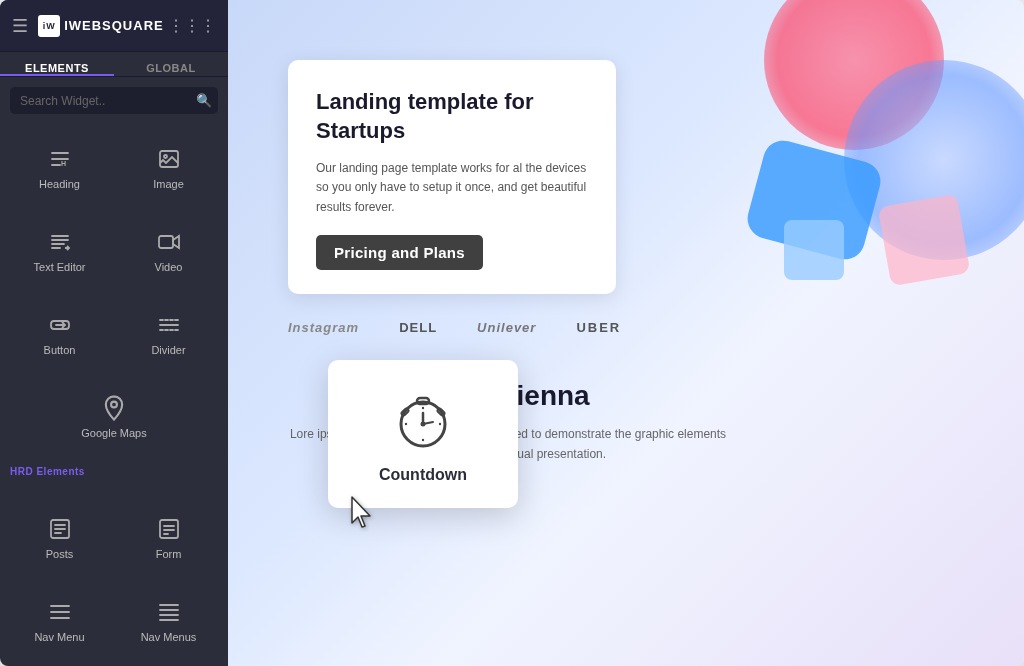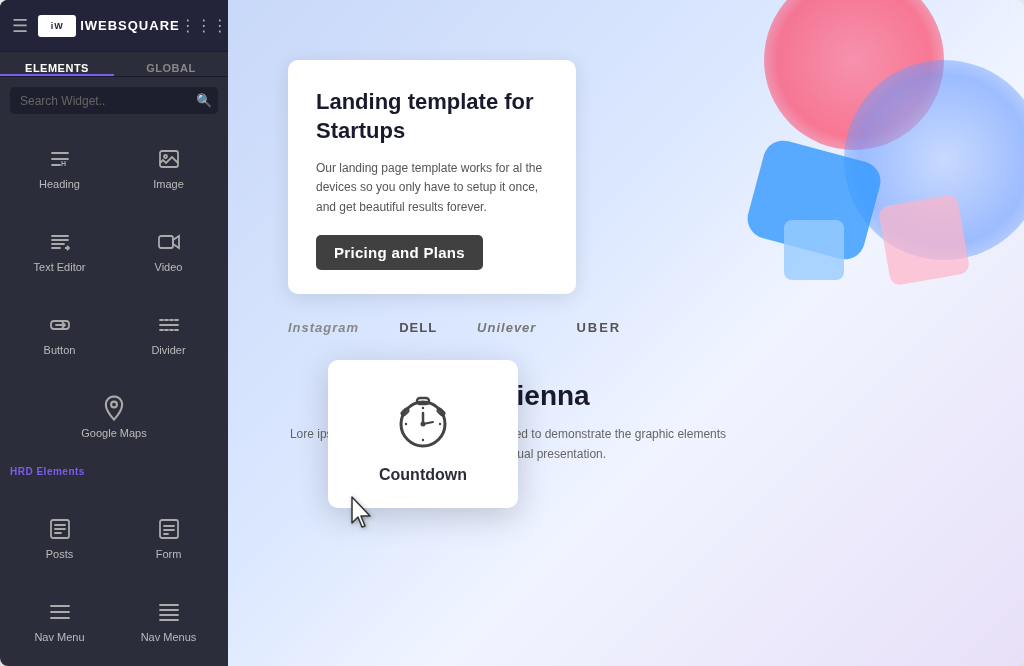--- a/index.html
+++ b/index.html
@@ -45,21 +45,21 @@
     .brand-logo {
       display: flex;
       align-items: center;
       gap: 4px;
       color: #fff;
       font-weight: 700;
       font-size: 13px;
       letter-spacing: 1px;
     }
     .brand-logo .logo-box {
-      width: 38px; height: 22px;
+      width: 22px; height: 22px;
       background: #fff;
       color: #23243a;
       font-size: 9px;
       font-weight: 900;
       display: flex; align-items: center; justify-content: center;
       border-radius: 3px;
     }
     .dots-icon { color: #aaa; font-size: 16px; cursor: pointer; }
 
     .sidebar-tabs {
@@ -203,21 +203,21 @@
       opacity: 0.8;
     }
 
     
     .hero-card {
       position: absolute;
       top: 60px; left: 60px;
       background: #fff;
       border-radius: 10px;
       padding: 28px 28px 24px;
-      width: 288px;
+      width: 328px;
       box-shadow: 0 4px 20px rgba(0,0,0,0.10);
     }
     .hero-title {
       font-size: 22px;
       font-weight: 800;
       color: #1a1a2e;
       line-height: 1.3;
       margin-bottom: 14px;
     }
     .hero-desc {

